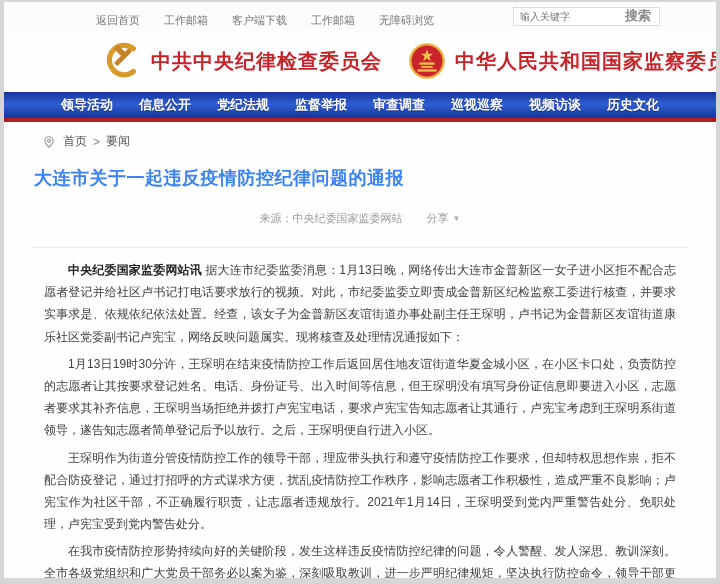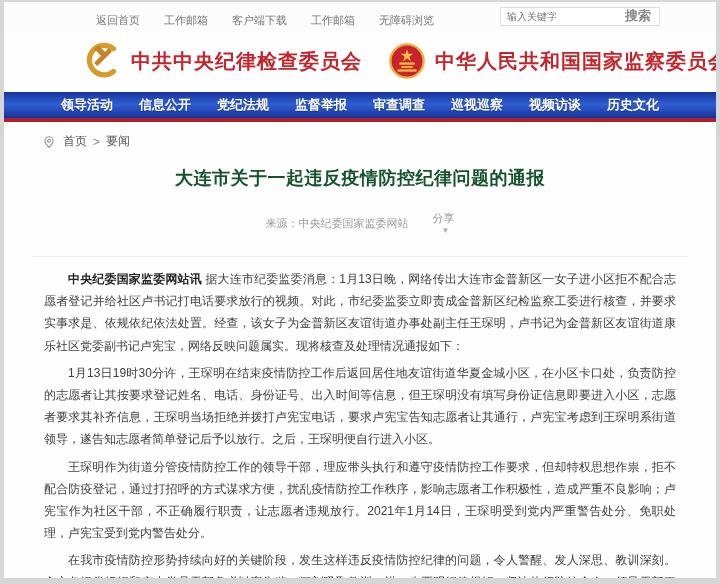--- a/index.html
+++ b/index.html
@@ -18,38 +18,38 @@
   .topbar {
     height: 28px;
     display: flex; align-items: center;
     padding: 0 56px 0 92px;
     background: #fcfcfc;
     font-size: 11px; color: #777;
   }
   .topbar-link { margin-right: 24px; cursor: pointer; white-space: nowrap; margin-top: 8px; }
   .searchbox {
     margin-left: auto;
-    width: 160px; height: 19px;
+    width: 147px; height: 19px;
     border: 1px solid #ddd; background: #fff;
     display: flex; align-items: center;
   }
   .searchbox input {
     border: 0; outline: none; flex: 1; min-width: 0;
     font-size: 10px; color: #555; padding: 0 6px;
     font-family: inherit; background: transparent;
   }
   .searchbox .search-btn {
     font-size: 13px; color: #888; padding: 0 8px;
     border-left: 0; cursor: pointer; white-space: nowrap; font-weight: bold;
   }
   
   .masthead {
     height: 62px;
     display: flex; align-items: center;
-    padding-left: 80px;
+    padding-left: 100px;
     background: #fefefe;
   }
   .org { display: flex; align-items: center; }
   .org + .org { margin-left: 26px; }
   .org-emblem { width: 38px; height: 38px; flex: 0 0 auto; margin-right: 9px; }
   .org-name {
     font-size: 20px; font-weight: bold; color: #c5242b;
     letter-spacing: 1px; white-space: nowrap;
   }
   
@@ -68,35 +68,35 @@
   .breadcrumb {
     display: flex; align-items: center;
     padding: 11px 0 7px 38px;
     font-size: 12px; color: #555;
   }
   .breadcrumb .pin { margin-right: 7px; display: inline-flex; }
   .breadcrumb .crumb { cursor: pointer; }
   .breadcrumb .sep { margin: 0 6px; color: #888; }
   
   .article-title {
-    text-align: center;
+    text-align: left;
     font-size: 18px; font-weight: bold;
-    color: #14532d;
+    color: #3b82f6;
     margin: 9px 30px 9px;
     letter-spacing: 0.5px;
   }
   .meta {
     display: flex; align-items: center; justify-content: center;
     font-size: 11px; color: #999;
     padding-bottom: 9px;
     margin: 0 28px;
     border-bottom: 1px solid #ededed;
   }
   .meta > span { margin: 12px 12px; white-space: nowrap; }
-  .share { cursor: pointer; display: inline-flex; align-items: center; flex-direction: column; }
+  .share { cursor: pointer; display: inline-flex; align-items: center; }
   .share .caret { font-size: 8px; margin-left: 4px; color: #aaa; }
   .article-body {
     padding: 11px 40px 0;
     font-size: 12px; color: #404040;
     line-height: 1.85;
     text-align: justify;
   }
   .article-body p { text-indent: 2em; margin-bottom: 5px; }
   .article-body strong { color: #222; }
 </style>

